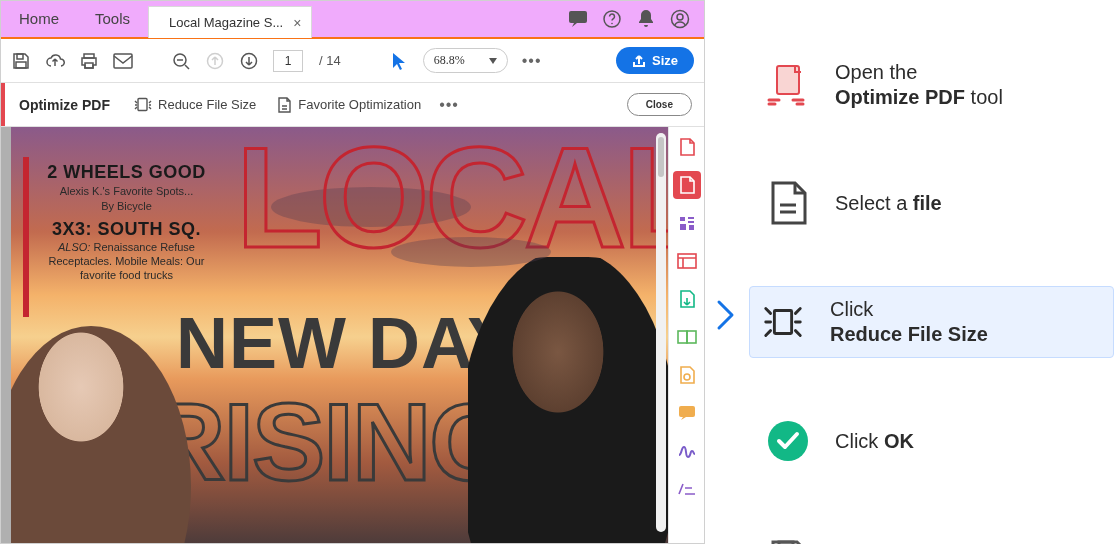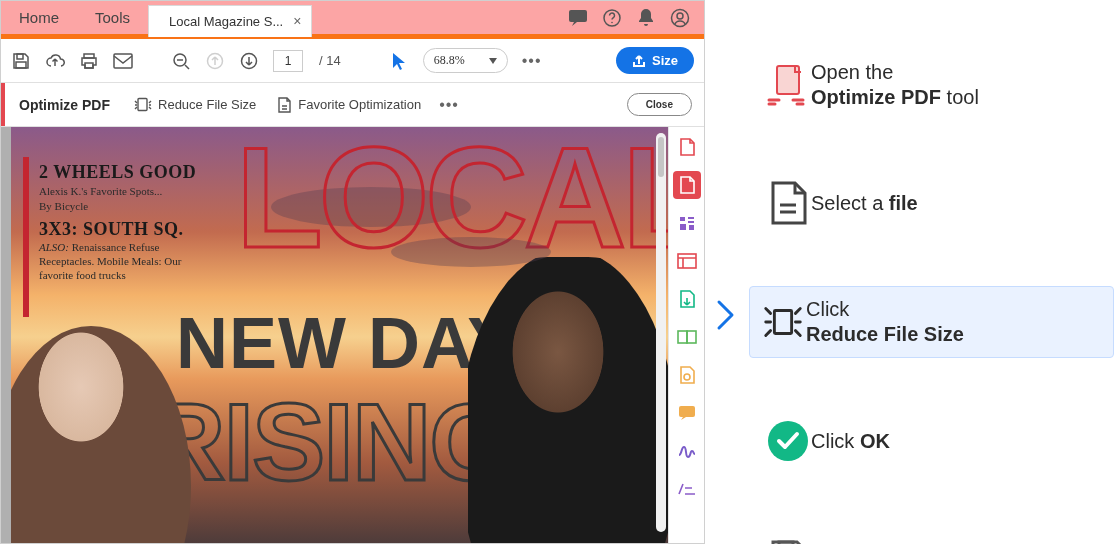--- a/index.html
+++ b/index.html
@@ -18,22 +18,22 @@
     height: 544px;
     border: 1px solid #d0d0d0;
     display: flex;
     flex-direction: column;
     background: #fff;
   }
   .tabs-row {
     display: flex;
     align-items: center;
     height: 38px;
-    border-bottom: 5px solid #f97316;
-    background: #fca5a5;
+    border-bottom: 2px solid #f97316;
+    background: #f0abfc;
     justify-content: space-between;
   }
   .static-tab {
     padding: 0 18px;
     font-size: 15px;
     color: #444;
     line-height: 38px;
     cursor: pointer;
   }
   .file-tab {
@@ -162,21 +162,22 @@
     left: 12px;
     top: 30px;
     width: 6px;
     height: 160px;
     background: #c42530;
   }
   .mag-txt1 {
     position: absolute;
     left: 28px;
     top: 35px;
-    font-family: Liberation Serif, serif;
+    font-family: Liberation Sans, sans-serif;
+    text-align: center;
   }
   .mag-h1a { font-weight: 800; font-size: 18px; color: #1a1a1a; letter-spacing: 0.5px; margin:0;}
   .mag-sub { font-size: 11px; color: #2a2a2a; line-height: 1.2; margin: 2px 0; }
   .mag-h1b { font-weight: 800; font-size: 18px; color: #1a1a1a; letter-spacing: 0.5px; margin:6px 0 0 0;}
   .mag-sub2 { font-size: 11px; color: #2a2a2a; line-height: 1.25; margin: 1px 0; max-width: 175px; }
   .mag-sub2 i { font-style: italic; }
   .mag-local {
     position: absolute;
     left: 225px;
     top: 0px;
@@ -309,20 +310,21 @@
   }
   .arrow-in {
     position: absolute;
     left: 8px;
     top: 298px;
     color: #1473e6;
   }
   .step {
     display: flex;
     align-items: center;
+    gap: 24px;
     margin-bottom: 50px;
     padding: 10px 20px 10px 10px;
     border-radius: 4px;
   }
   .step.highlight {
     background: #eaf2ff;
     border: 1px solid #c6dcff;
     margin-left: -6px;
   }
   .step .sicon {

